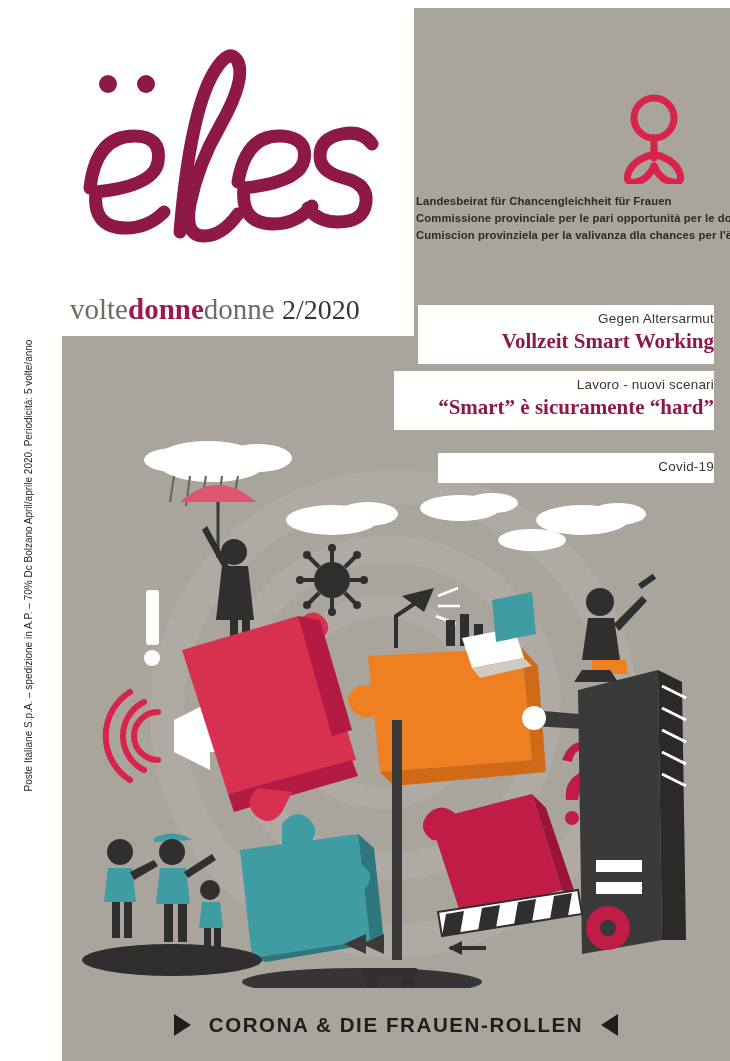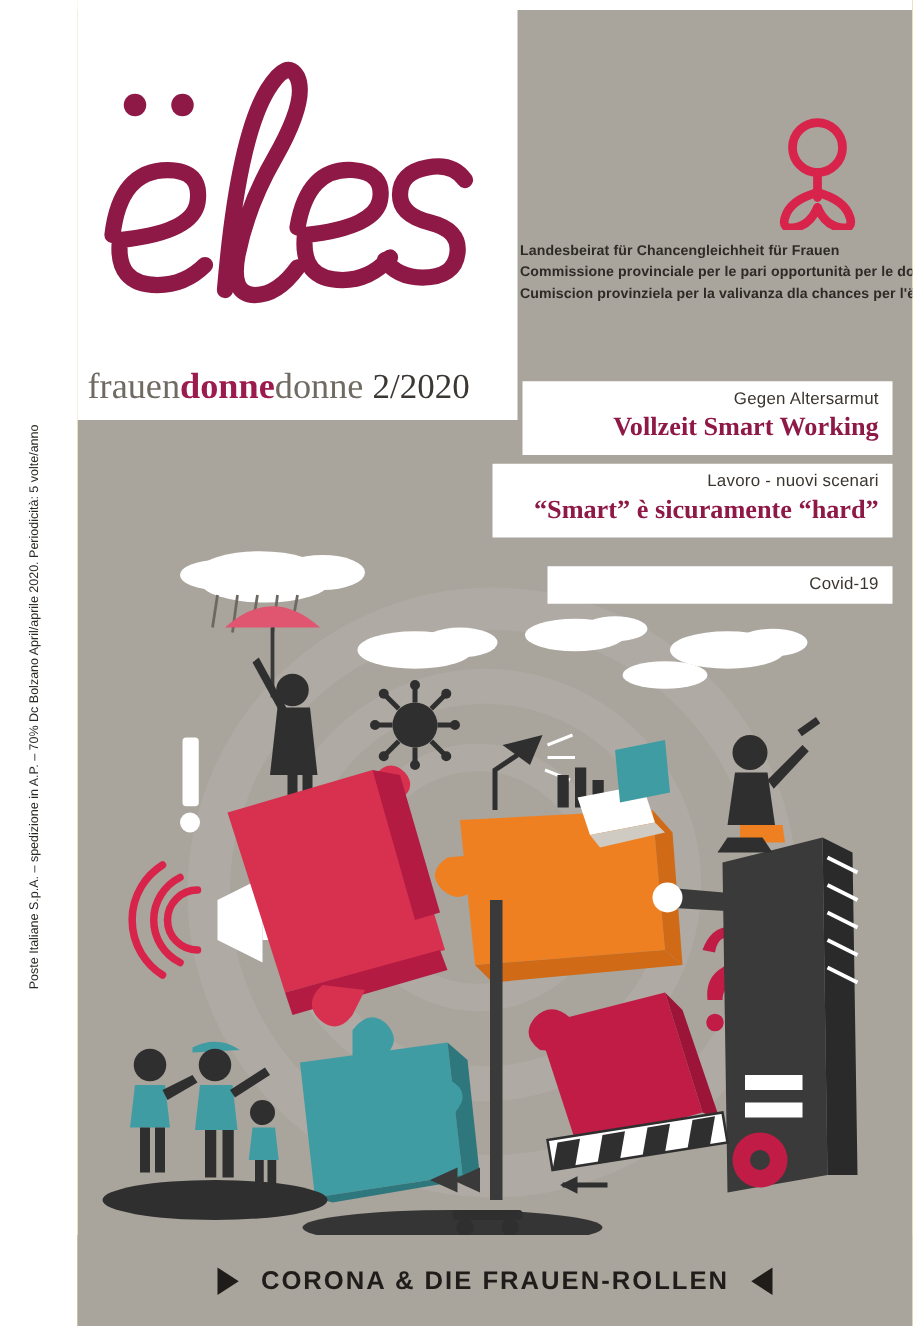--- a/index.html
+++ b/index.html
@@ -8,21 +8,21 @@
     background: #ffffff;
   }
   body {
     font-family: "Liberation Sans", sans-serif;
   }
   .cover {
     position: relative;
     width: 730px;
     height: 1061px;
     overflow: hidden;
-    background: #fde047;
+    background: #7dd3fc;
   }
   
   .bg-left-white {
     position: absolute;
     left: 0; top: 0;
     width: 62px; height: 1061px;
     background: #ffffff;
   }
   .bg-grey {
     position: absolute;
@@ -96,21 +96,21 @@
     color: #3b3733;
     font-size: 28px;
   }
 
   
   .banner {
     position: absolute;
     right: 16px;
     background: #ffffff;
     text-align: right;
-    padding: 5px 11px 8px 22px;
+    padding: 5px 0 8px 22px;
     box-sizing: border-box;
   }
   .banner .kicker {
     font-size: 13.5px;
     color: #3a352f;
     line-height: 17px;
     letter-spacing: 0.2px;
   }
   .banner .title {
     font-family: "Liberation Serif", serif;
@@ -437,21 +437,21 @@
     </svg>
   </div>
 
   <div class="org-block">
     <div>Landesbeirat für Chancengleichheit für Frauen</div>
     <div>Commissione provinciale per le pari opportunità per le donne</div>
     <div>Cumiscion provinziela per la valivanza dla chances per l'ëiles</div>
   </div>
 
   <div class="fid">
-    <span>frauen</span><span class="bold">donne</span><span>donne</span>&nbsp;<span class="issue">2/2020</span>
+    <span>volte</span><span class="bold">donne</span><span>donne</span>&nbsp;<span class="issue">2/2020</span>
   </div>
 
   <div class="banner" id="banner1">
     <div class="kicker">Gegen Altersarmut</div>
     <div class="title">Vollzeit  Smart Working</div>
   </div>
   <div class="banner" id="banner2">
     <div class="kicker">Lavoro - nuovi scenari</div>
     <div class="title">“Smart” è sicuramente “hard”</div>
   </div>

